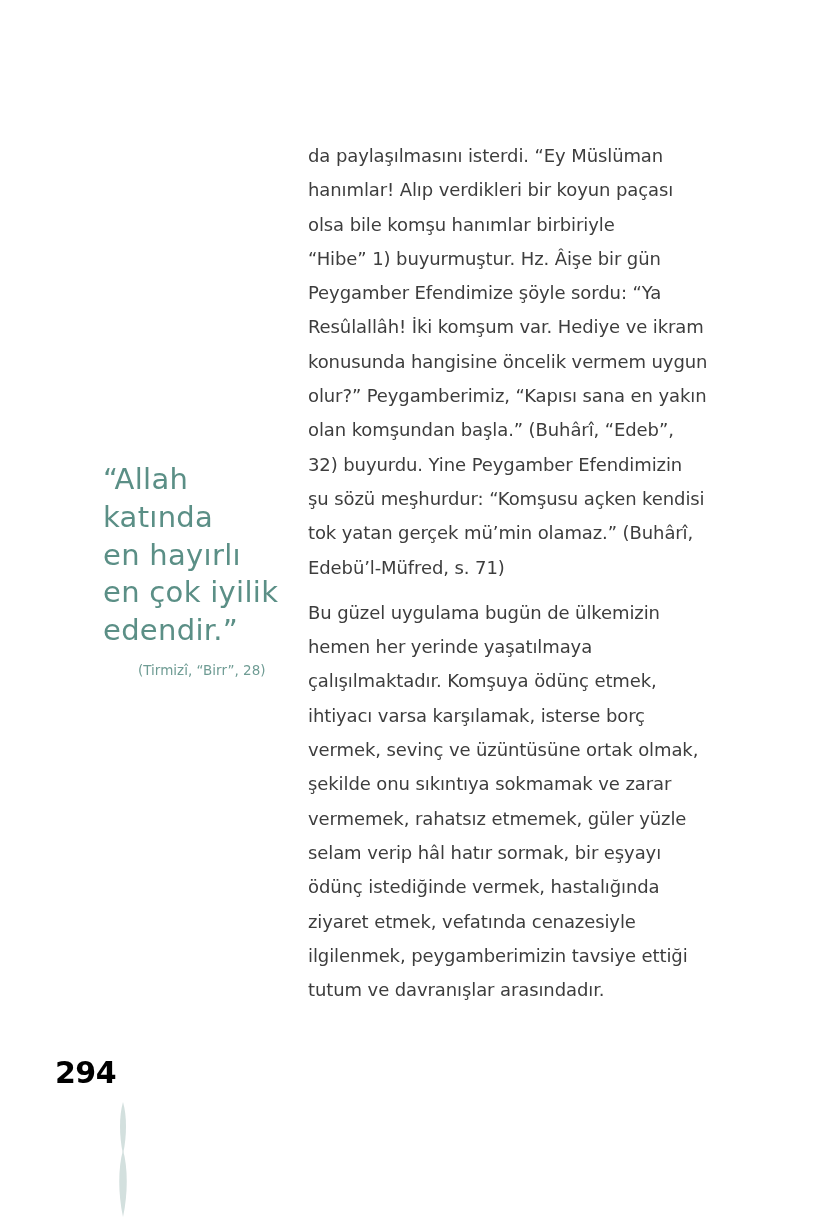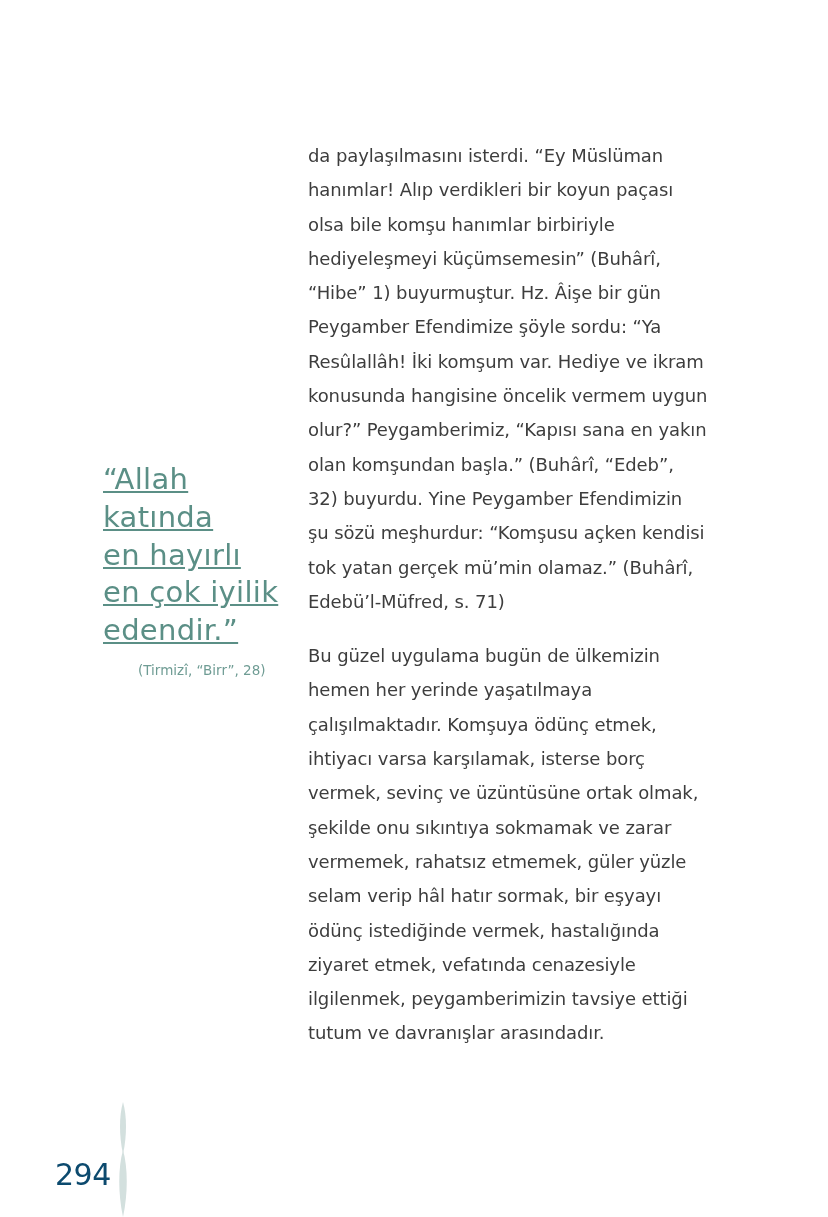--- a/index.html
+++ b/index.html
@@ -28,21 +28,21 @@
       width: 390px;
       color: #3d3d3d;
       font-size: 18px;
       line-height: 34.3px;
       letter-spacing: -0.1px;
     }
     .paragraph {
       margin: 0;
     }
     .paragraph + .paragraph {
-      margin-top: 20px;
+      margin-top: 11px;
     }
     .line {
       display: block;
       white-space: nowrap;
     }
     .pull-quote {
       position: absolute;
       left: 103px;
       top: 461px;
       width: 190px;
@@ -50,37 +50,36 @@
     }
     .pull-quote-text {
       font-size: 29px;
       line-height: 37.8px;
       letter-spacing: 0.3px;
       margin: 0;
     }
     .pull-quote-text .line {
       display: block;
       white-space: nowrap;
-      text-decoration: underline;
     }
     .pull-quote-source {
       margin-top: 12px;
       font-size: 13.5px;
       color: #6f9c94;
       white-space: nowrap;
       margin-left: 35px;
     }
     .folio {
       position: absolute;
       left: 55px;
-      top: 1157px;
+      top: 1055px;
       font-size: 30px;
-      color: #0c4a6e;
+      color: #000000;
       letter-spacing: -0.5px;
-      font-weight: 400;
+      font-weight: 700;
     }
     .folio-ornament {
       position: absolute;
       left: 115px;
       top: 1102px;
       width: 16px;
       height: 115px;
     }
   </style>
 </head>
@@ -97,21 +96,20 @@
       <span class="line">edendir.”</span>
     </p>
     <div class="pull-quote-source">(Tirmizî, “Birr”, 28)</div>
   </aside>
 
   <article class="body-column">
     <p class="paragraph">
       <span class="line">da paylaşılmasını isterdi. “Ey Müslüman</span>
       <span class="line">hanımlar! Alıp verdikleri bir koyun paçası</span>
       <span class="line">olsa bile komşu hanımlar birbiriyle</span>
-      <span class="line">hediyeleşmeyi küçümsemesin” (Buhârî,</span>
       <span class="line">“Hibe” 1) buyurmuştur. Hz. Âişe bir gün</span>
       <span class="line">Peygamber Efendimize şöyle sordu: “Ya</span>
       <span class="line">Resûlallâh! İki komşum var. Hediye ve ikram</span>
       <span class="line">konusunda hangisine öncelik vermem uygun</span>
       <span class="line">olur?” Peygamberimiz, “Kapısı sana en yakın</span>
       <span class="line">olan komşundan başla.” (Buhârî, “Edeb”,</span>
       <span class="line">32) buyurdu. Yine Peygamber Efendimizin</span>
       <span class="line">şu sözü meşhurdur: “Komşusu açken kendisi</span>
       <span class="line">tok yatan gerçek mü’min olamaz.” (Buhârî,</span>
       <span class="line">Edebü’l-Müfred, s. 71)</span>

